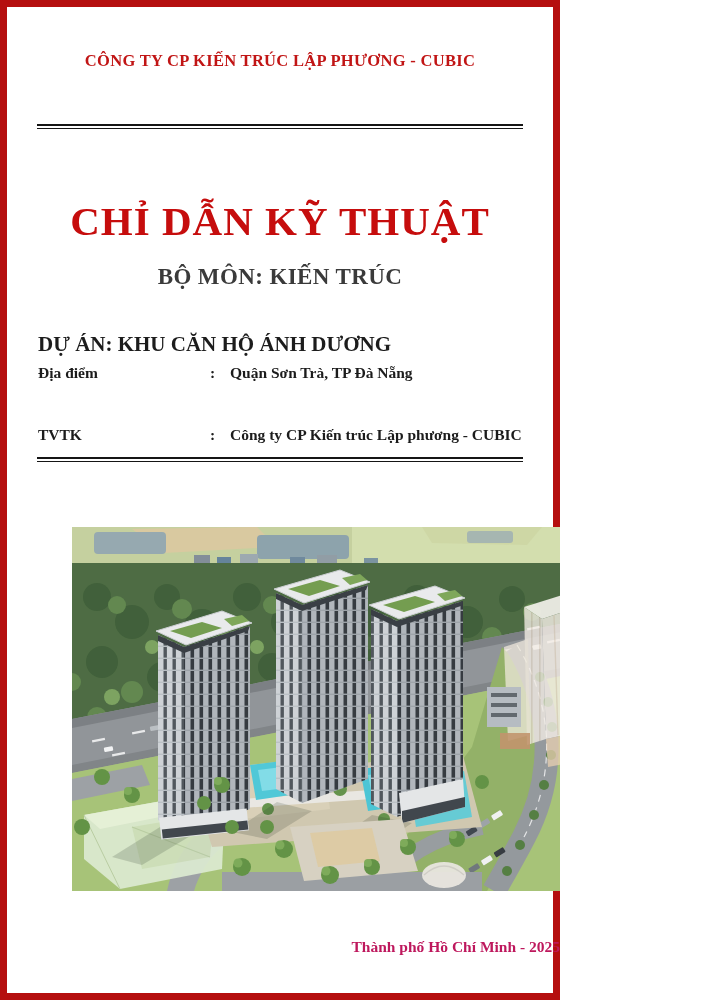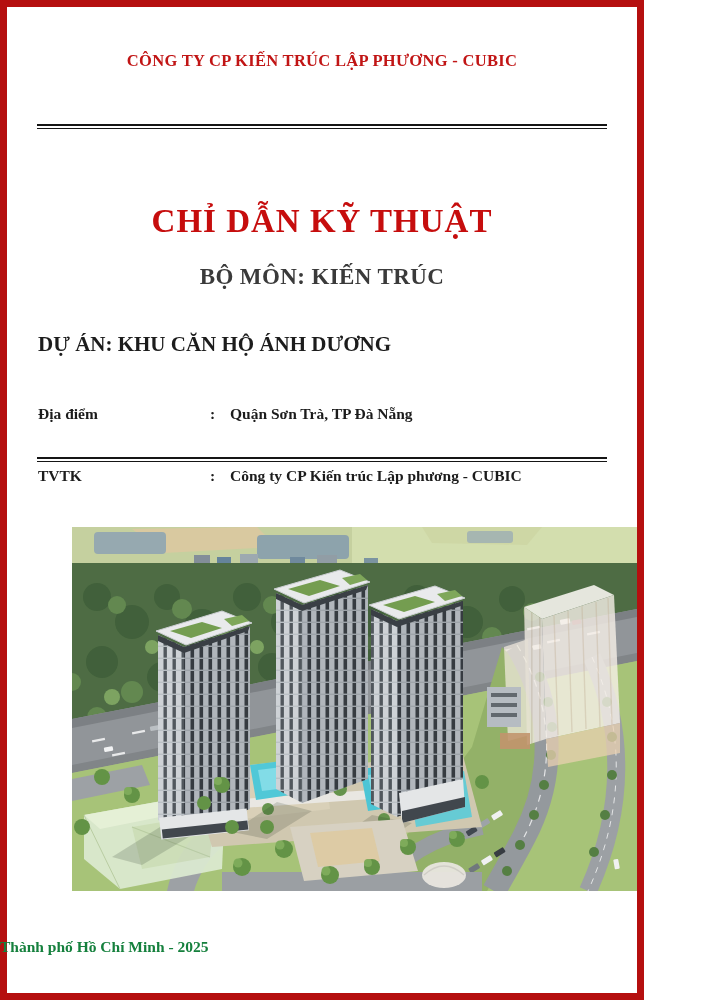--- a/index.html
+++ b/index.html
@@ -1,18 +1,18 @@
 <!DOCTYPE html>
 <html><head>
 <meta charset="utf-8">
 <style>
   html,body{margin:0;padding:0;background:#ffffff;}
   .page{
     position:relative;
-    width:644px;height:1000px;
+    width:560px;height:1000px;
     background:#ffffff;
     font-family:"Liberation Serif","DejaVu Serif",serif;
     overflow:hidden;
   }
   .border-frame{
     position:absolute;inset:0;
     border:7px solid #b50f0f;
     pointer-events:none;
   }
   .company{
@@ -23,52 +23,51 @@
   }
   .rule{
     position:absolute;left:37px;right:37px;height:2px;
     border-top:2.5px solid #151515;border-bottom:1px solid #151515;
   }
   .rule-1{top:124px;}
   .rule-2{top:457px;}
   .doc-title{
     position:absolute;top:196px;left:0;right:0;
     text-align:center;
-    font-size:33px;font-weight:bold;color:#c60d0d;
+    font-size:41px;font-weight:bold;color:#c60d0d;
     letter-spacing:1px;line-height:50px;
   }
   .doc-subtitle{
     position:absolute;top:264px;left:0;right:0;
     text-align:center;
     font-size:23px;font-weight:bold;color:#3a3a3a;
     letter-spacing:.4px;
   }
   .project-title{
     position:absolute;top:332px;left:38px;
     font-size:21px;font-weight:bold;color:#1c1c1c;
   }
   .info-row{
     position:absolute;left:38px;right:20px;
     font-size:15.5px;font-weight:bold;color:#1c1c1c;
     white-space:nowrap;
-    margin-top:41px;
   }
   .info-row .lbl{display:inline-block;width:172px;}
   .info-row .sep{display:inline-block;width:20px;}
   .row-0{top:364px;}
   .row-1{top:395px;}
   .row-2{top:426px;}
   .render-wrap{
     position:absolute;top:527px;left:72px;width:565px;height:364px;
   }
   .render-wrap svg{display:block;width:565px;height:364px;}
   .footer{
     position:absolute;top:938px;left:0;right:0;
-    text-align:left;
-    font-size:15.5px;font-weight:bold;color:#15803d;
+    text-align:right;
+    font-size:15.5px;font-weight:bold;color:#be185d;
   }
 </style>
 </head>
 <body>
 
 <div class="page">
   <div class="border-frame"></div>
 
   <div class="company">CÔNG TY CP KIẾN TRÚC LẬP PHƯƠNG - CUBIC</div>
 

